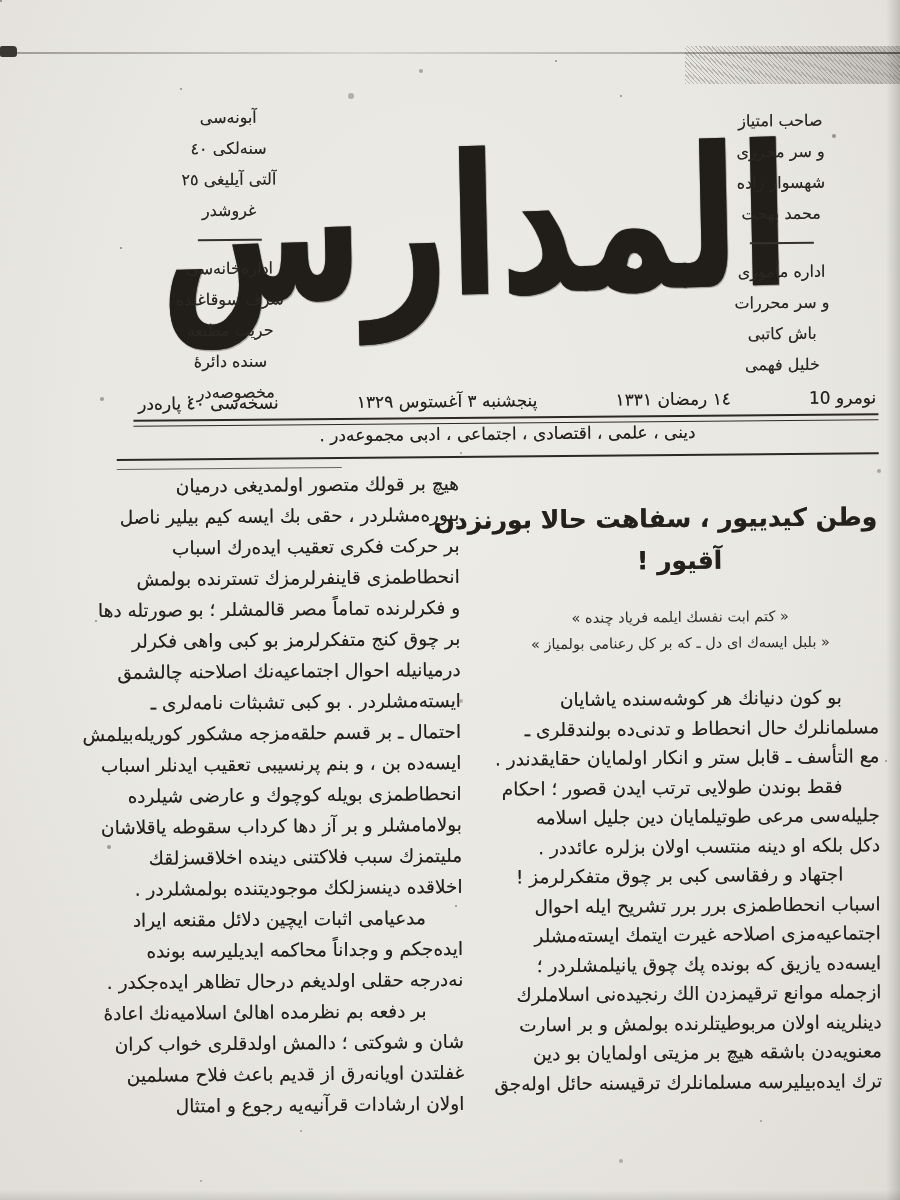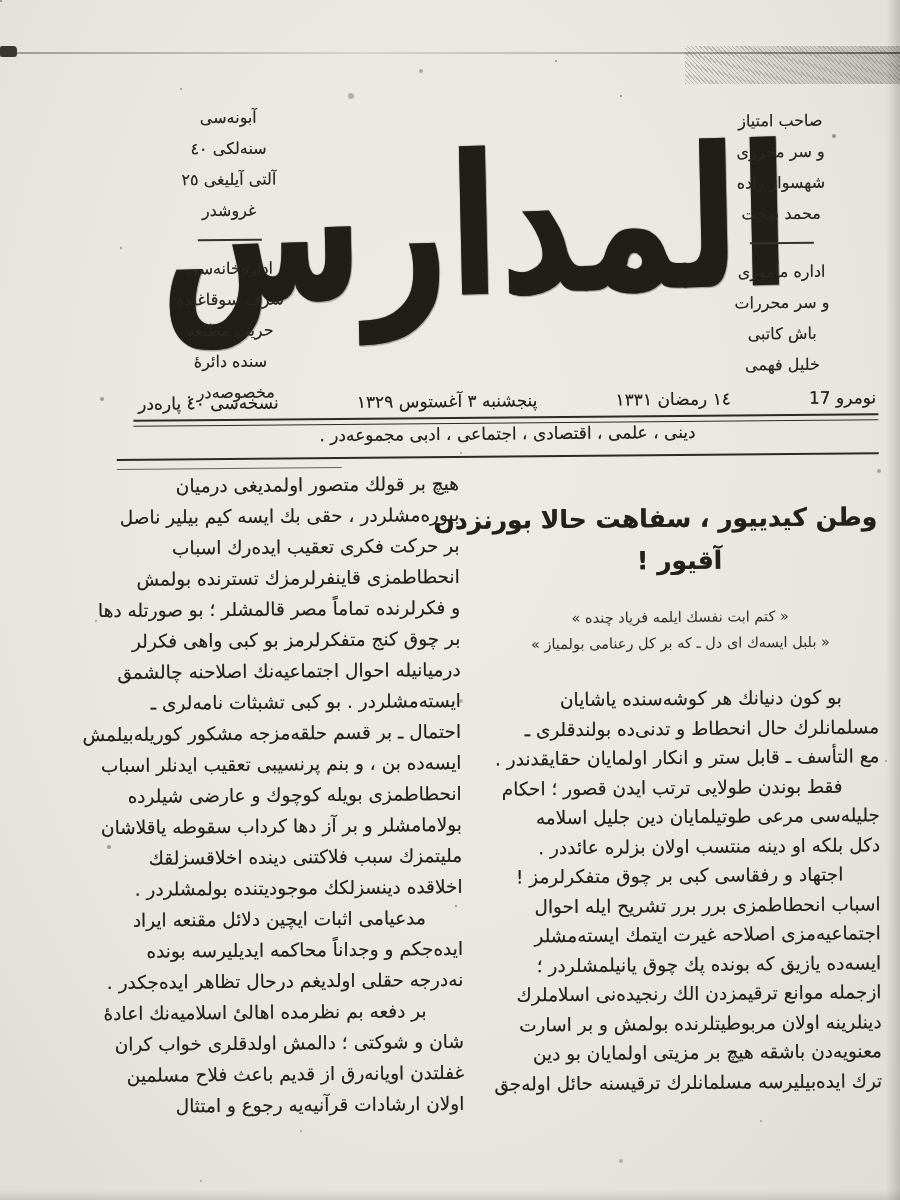--- a/index.html
+++ b/index.html
@@ -120,21 +120,21 @@
       <div class="mini-rule"></div>
       <div>
           <div class="ln">اداره مأموری</div>
           <div class="ln">و سر محررات</div>
           <div class="ln">باش كاتبی</div>
           <div class="ln">خلیل فهمی</div>
         </div>
     </div>
 
     <div class="daterow">
-      <span>نومرو 17</span>
+      <span>نومرو 10</span>
       <span>١٤ رمضان ١٣٣١</span>
       <span>پنجشنبه ٣ آغستوس ١٣٢٩</span>
       <span>نسخه‌سی ٤٠ پاره‌در</span>
     </div>
     <div class="rule-double rd-1"></div>
 
     <div class="subtitle">دینی ، علمی ، اقتصادی ، اجتماعی ، ادبی مجموعه‌در .</div>
     <div class="rule-single"></div>
     <div class="rule-partial"></div>
 

